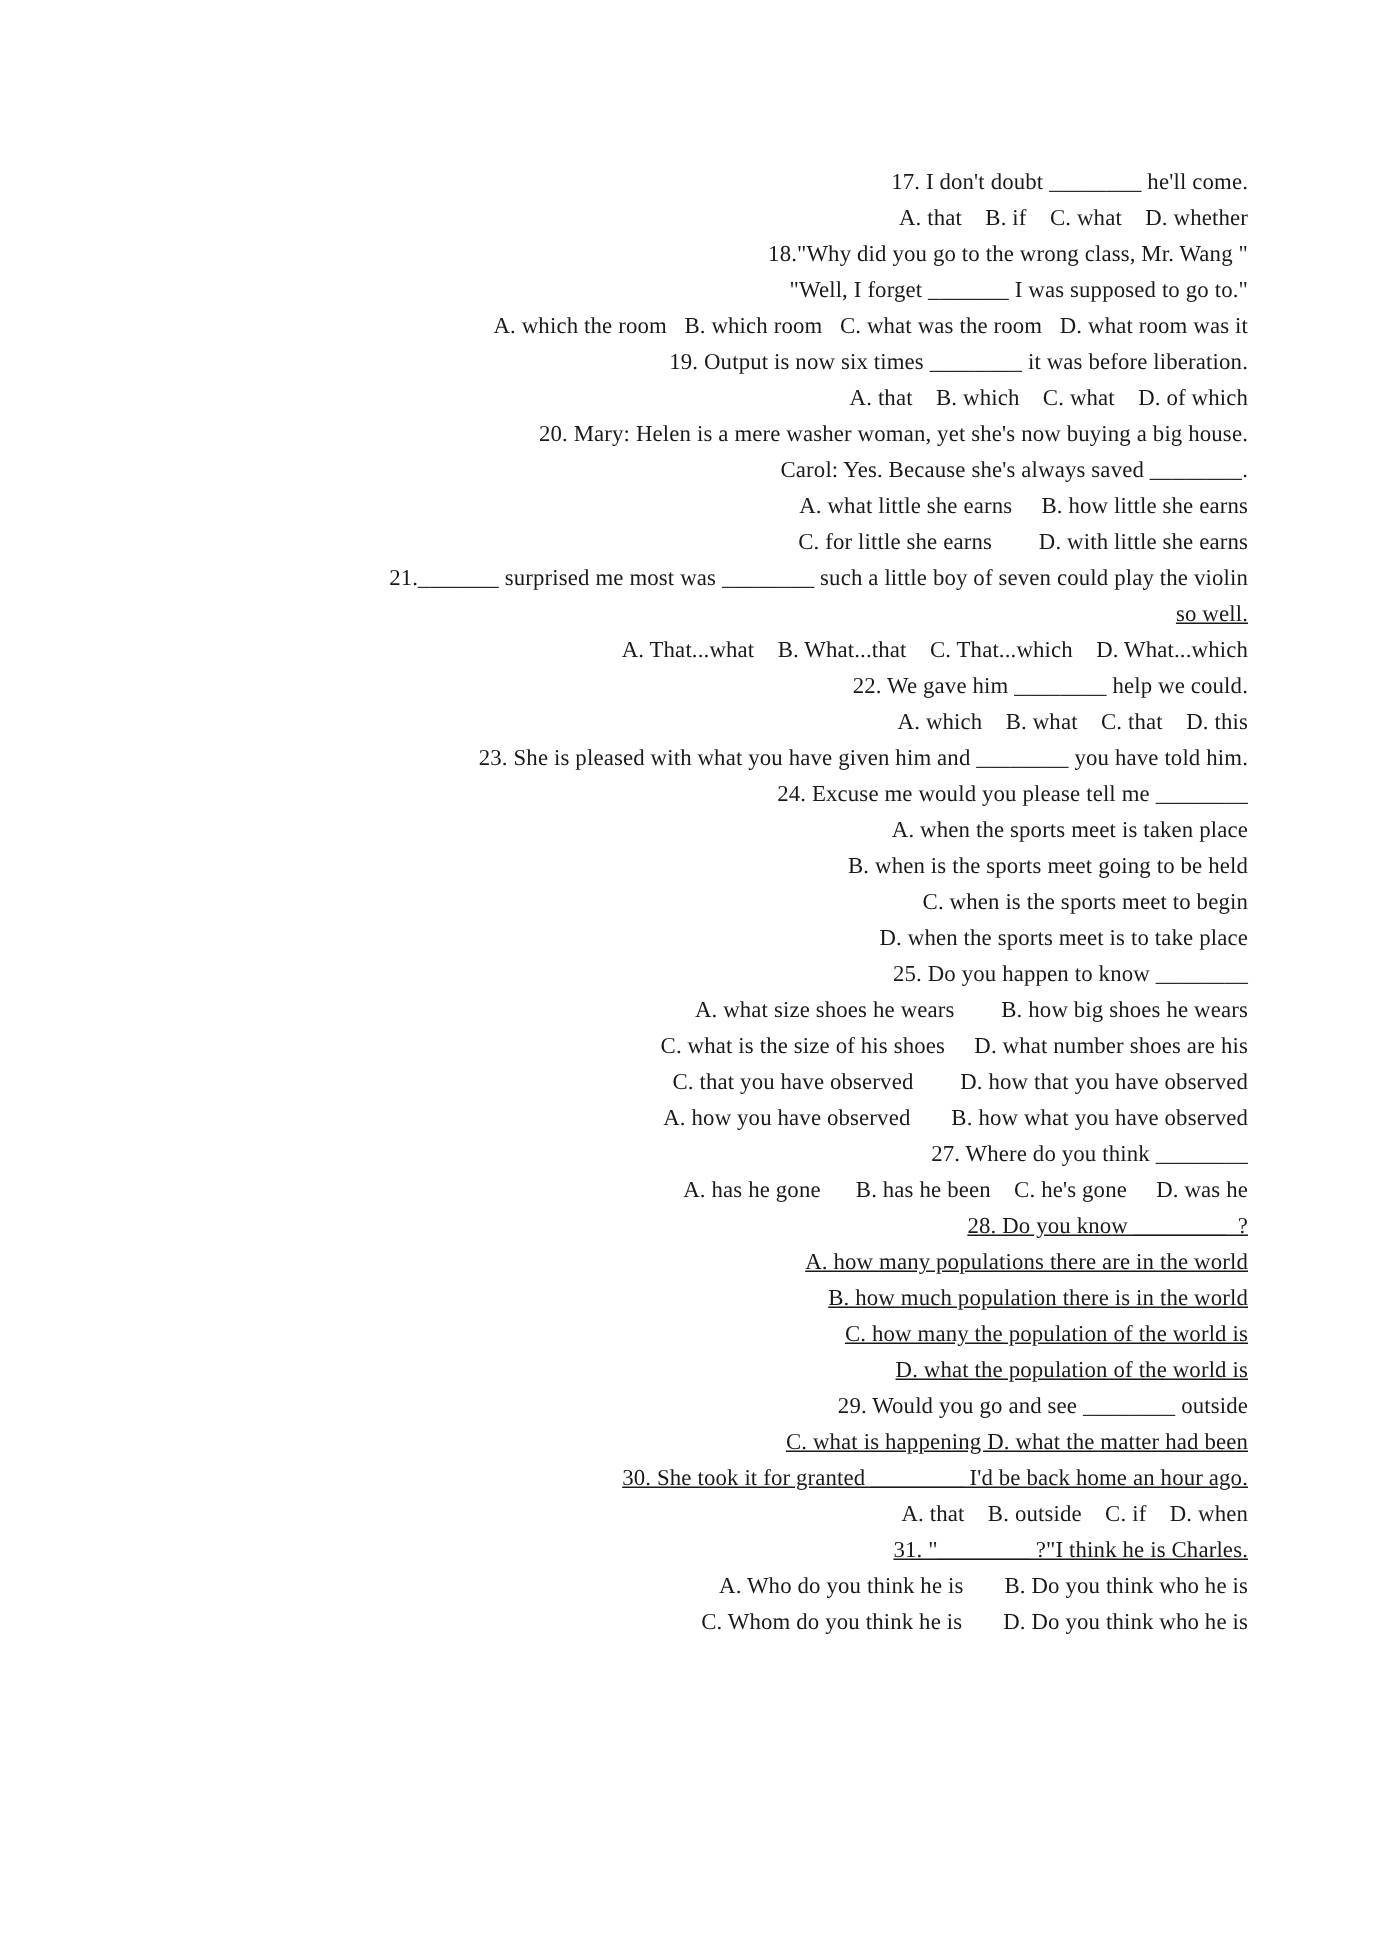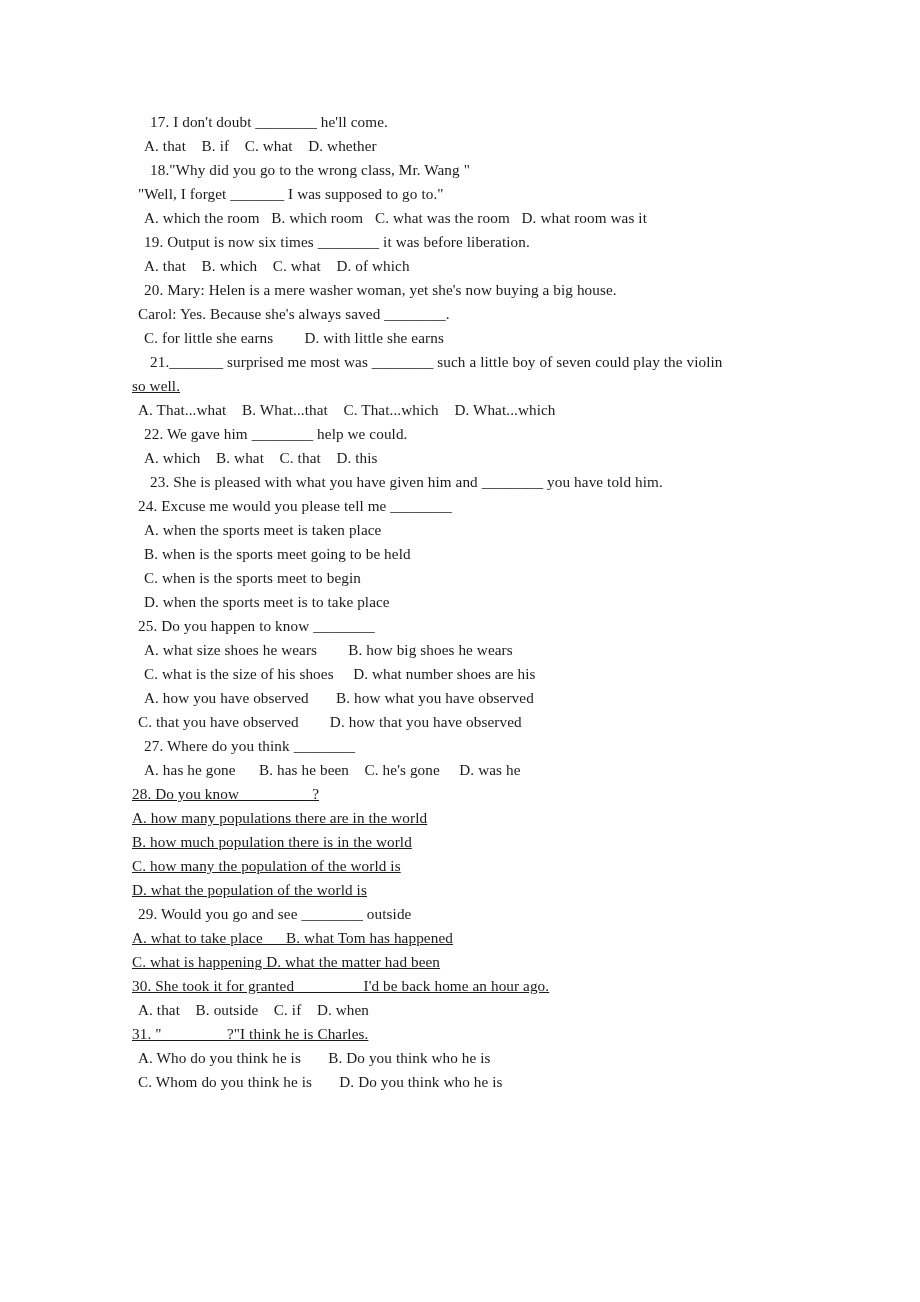--- a/index.html
+++ b/index.html
@@ -25,20 +25,21 @@
     width: 920px;
     height: 1302px;
     background: #ffffff;
   }
 
   #doc-body {
     position: absolute;
     left: 132px;
     top: 110px;
     width: 700px;
+    text-align: right;
   }
 
   .line {
     font-size: 15.2px;
     line-height: 24px;
     white-space: pre;
     letter-spacing: 0.1px;
     height: 24px;
   }
 
@@ -55,46 +56,46 @@
   <div id="doc-body">
       <div class="line ind-3">17. I don't doubt ________ he'll come.</div>
       <div class="line ind-2">A. that    B. if    C. what    D. whether</div>
       <div class="line ind-3">18."Why did you go to the wrong class, Mr. Wang "</div>
       <div class="line ind-1">"Well, I forget _______ I was supposed to go to."</div>
       <div class="line ind-2">A. which the room   B. which room   C. what was the room   D. what room was it</div>
       <div class="line ind-2">19. Output is now six times ________ it was before liberation.</div>
       <div class="line ind-2">A. that    B. which    C. what    D. of which</div>
       <div class="line ind-2">20. Mary: Helen is a mere washer woman, yet she's now buying a big house.</div>
       <div class="line ind-1">Carol: Yes. Because she's always saved ________.</div>
+      <div class="line ind-2">A. what little she earns     B. how little she earns</div>
       <div class="line ind-2">C. for little she earns        D. with little she earns</div>
       <div class="line ind-3">21._______ surprised me most was ________ such a little boy of seven could play the violin</div>
       <div class="line ind-0">so well.</div>
       <div class="line ind-1">A. That...what    B. What...that    C. That...which    D. What...which</div>
       <div class="line ind-2">22. We gave him ________ help we could.</div>
       <div class="line ind-2">A. which    B. what    C. that    D. this</div>
       <div class="line ind-3">23. She is pleased with what you have given him and ________ you have told him.</div>
       <div class="line ind-1">24. Excuse me would you please tell me ________</div>
       <div class="line ind-2">A. when the sports meet is taken place</div>
       <div class="line ind-2">B. when is the sports meet going to be held</div>
       <div class="line ind-2">C. when is the sports meet to begin</div>
       <div class="line ind-2">D. when the sports meet is to take place</div>
       <div class="line ind-1">25. Do you happen to know ________</div>
       <div class="line ind-2">A. what size shoes he wears        B. how big shoes he wears</div>
       <div class="line ind-2">C. what is the size of his shoes     D. what number shoes are his</div>
+      <div class="line ind-1">C. that you have observed        D. how that you have observed</div>
       <div class="line ind-2">A. how you have observed       B. how what you have observed</div>
-      <div class="line ind-1">C. that you have observed        D. how that you have observed</div>
       <div class="line ind-2">27. Where do you think ________</div>
       <div class="line ind-2">A. has he gone      B. has he been    C. he's gone     D. was he</div>
       <div class="line ind-0">28. Do you know ________  ?</div>
       <div class="line ind-0">A. how many populations there are in the world</div>
       <div class="line ind-0">B. how much population there is in the world</div>
       <div class="line ind-0">C. how many the population of the world is</div>
       <div class="line ind-0">D. what the population of the world is</div>
       <div class="line ind-1">29. Would you go and see ________ outside</div>
-      <div class="line ind-0">A. what to take place      B. what Tom has happened</div>
       <div class="line ind-0">C. what is happening D. what the matter had been</div>
       <div class="line ind-0">30. She took it for granted ________ I'd be back home an hour ago.</div>
       <div class="line ind-1">A. that    B. outside    C. if    D. when</div>
       <div class="line ind-0">31. "________ ?"I think he is Charles.</div>
       <div class="line ind-1">A. Who do you think he is       B. Do you think who he is</div>
       <div class="line ind-1">C. Whom do you think he is       D. Do you think who he is</div>
     </div>
 </div>
 
 </body></html>

